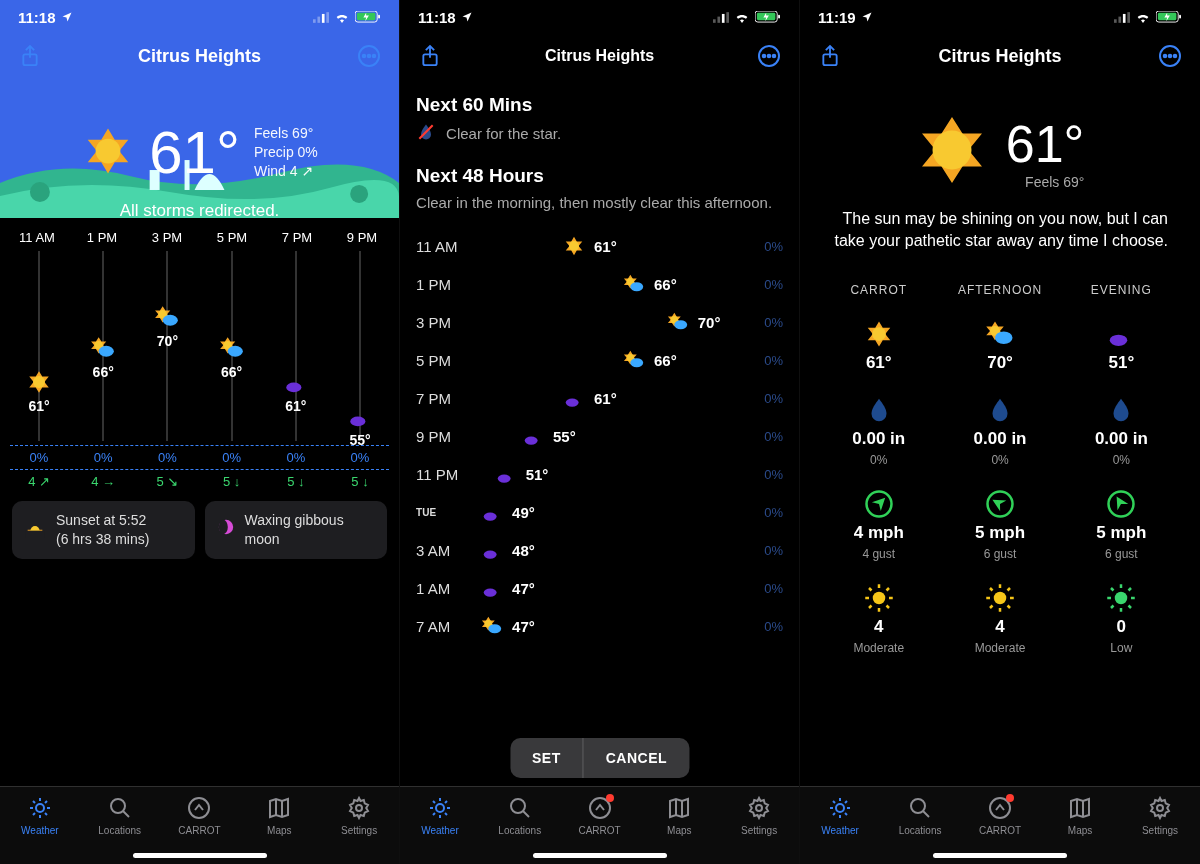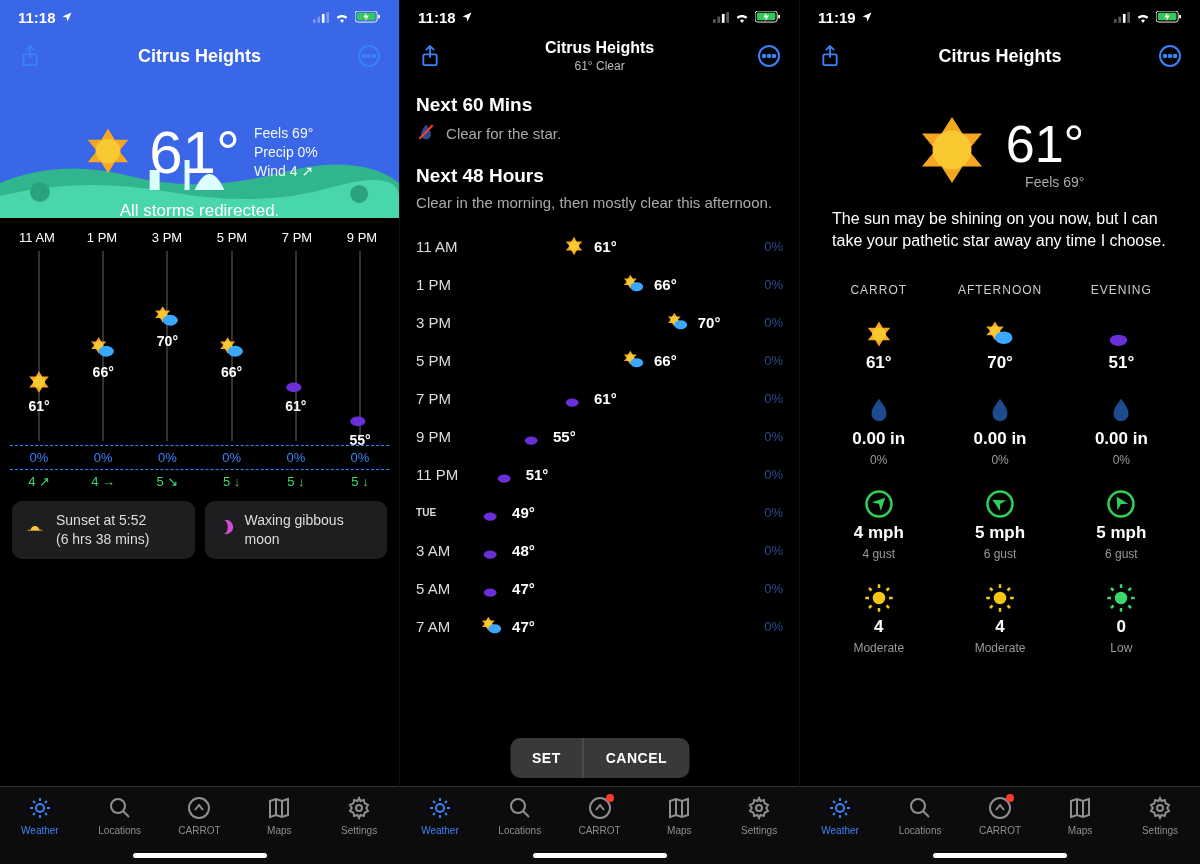--- a/index.html
+++ b/index.html
@@ -66,21 +66,21 @@
   .day-label { font-weight: 700; font-size: 10px; }
   .overlay-bar { position: absolute; left: 50%; transform: translateX(-50%); bottom: 86px; display: flex; background: rgba(60,60,62,0.95); border-radius: 10px; overflow: hidden; }
   .overlay-bar button { background: none; border: none; color: #fff; font-size: 14px; font-weight: 700; padding: 12px 22px; letter-spacing: 0.5px; }
   .overlay-bar .divider { width: 1px; background: rgba(255,255,255,0.2); }
 
   
   .p3-body { flex: 1; padding: 0 18px; display: flex; flex-direction: column; align-items: center; }
   .p3-hero { display: flex; align-items: center; gap: 18px; margin-top: 36px; }
   .p3-temp-wrap .big { font-size: 52px; font-weight: 400; }
   .p3-temp-wrap .feels { font-size: 14px; color: #aaa; text-align: right; }
-  .p3-tagline { text-align: left; margin-top: 18px; font-size: 16px; line-height: 1.4; padding: 0 14px; }
+  .p3-tagline { text-align: right; margin-top: 18px; font-size: 16px; line-height: 1.4; padding: 0 14px; }
   .p3-grid { display: grid; grid-template-columns: repeat(3, 1fr); width: 100%; text-align: center; margin-top: 30px; row-gap: 22px; }
   .p3-grid .hdr { font-size: 12px; letter-spacing: 1px; color: #ccc; }
   .p3-cell { display: flex; flex-direction: column; align-items: center; gap: 4px; }
   .p3-cell .val { font-size: 17px; font-weight: 700; }
   .p3-cell .sub { font-size: 12px; color: #999; }
   .p3-cell svg, .p3-cell .ico { width: 30px; height: 30px; }
 </style>
 </head>
 <body>
 
@@ -376,21 +376,20 @@
     </div>
     <div class="app-header">
       <div class="hdr-btn">
           <svg width="20" height="24" viewBox="0 0 24 28" fill="none" stroke="currentColor" stroke-width="2.2">
             <path d="M12 2v14M7 7l5-5 5 5"></path>
             <rect x="4" y="12" width="16" height="13" rx="2"></rect>
           </svg>
         </div>
       <div class="header-center">
         <div class="header-title" style="font-size:16px">Citrus Heights</div>
-        <div class="header-sub">61° Clear</div>
       </div>
       <div class="hdr-btn">
           <svg width="24" height="24" viewBox="0 0 24 24" fill="none" stroke="currentColor" stroke-width="2">
             <circle cx="12" cy="12" r="10"></circle>
             <circle cx="7" cy="12" r="1.3" fill="currentColor"></circle>
             <circle cx="12" cy="12" r="1.3" fill="currentColor"></circle>
             <circle cx="17" cy="12" r="1.3" fill="currentColor"></circle>
           </svg>
         </div>
     </div>
@@ -532,21 +531,21 @@
                 <svg width="22" height="22" viewBox="0 0 48 48">
                   <path d="M30 6a16 16 0 100 32 12 12 0 010-32z" fill="#8b3ff5"></path>
                   <ellipse cx="20" cy="34" rx="14" ry="9" fill="#6a2fd8"></ellipse>
                 </svg>
               </div>
               <div class="hr-temp">48°</div>
             </div>
             <div class="hr-precip">0%</div>
           </div>
           <div class="hr-row">
-            <div class="hr-time ">5 AM</div>
+            <div class="hr-time ">1 AM</div>
             <div class="hr-spacer">
               <div style="flex:0 0 0%"></div>
               <div class="hr-icon">
                 <svg width="22" height="22" viewBox="0 0 48 48">
                   <path d="M30 6a16 16 0 100 32 12 12 0 010-32z" fill="#8b3ff5"></path>
                   <ellipse cx="20" cy="34" rx="14" ry="9" fill="#6a2fd8"></ellipse>
                 </svg>
               </div>
               <div class="hr-temp">47°</div>
             </div>

